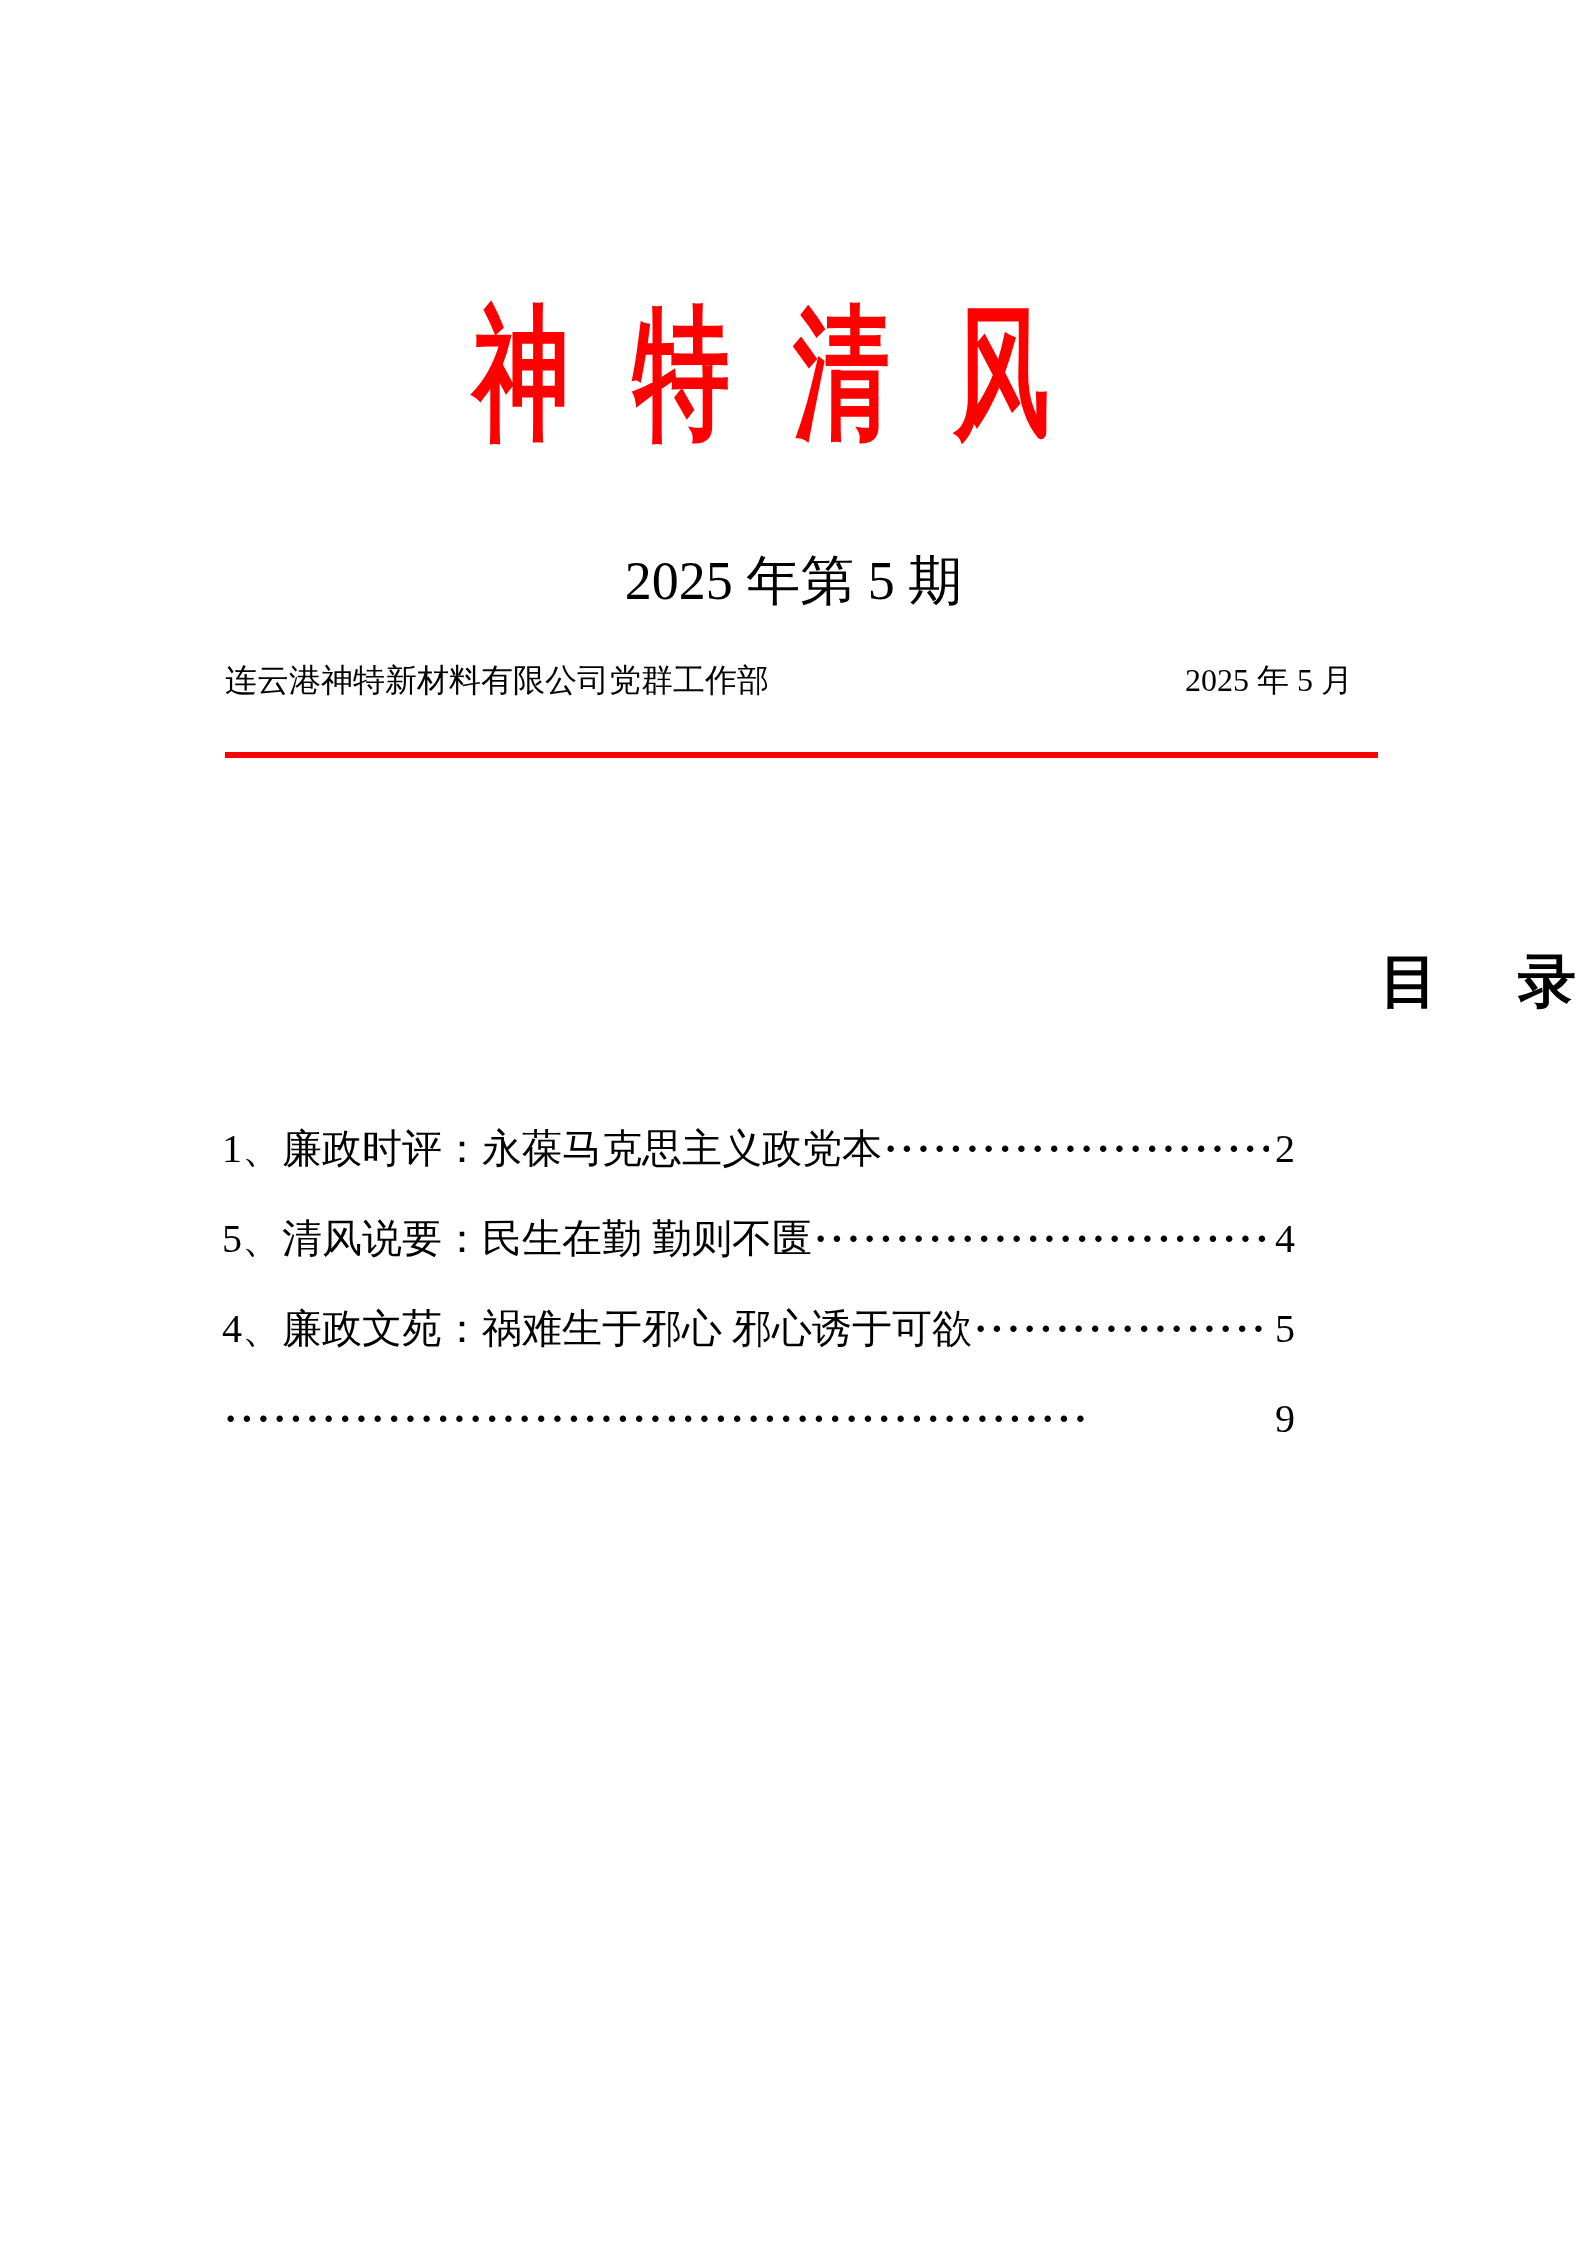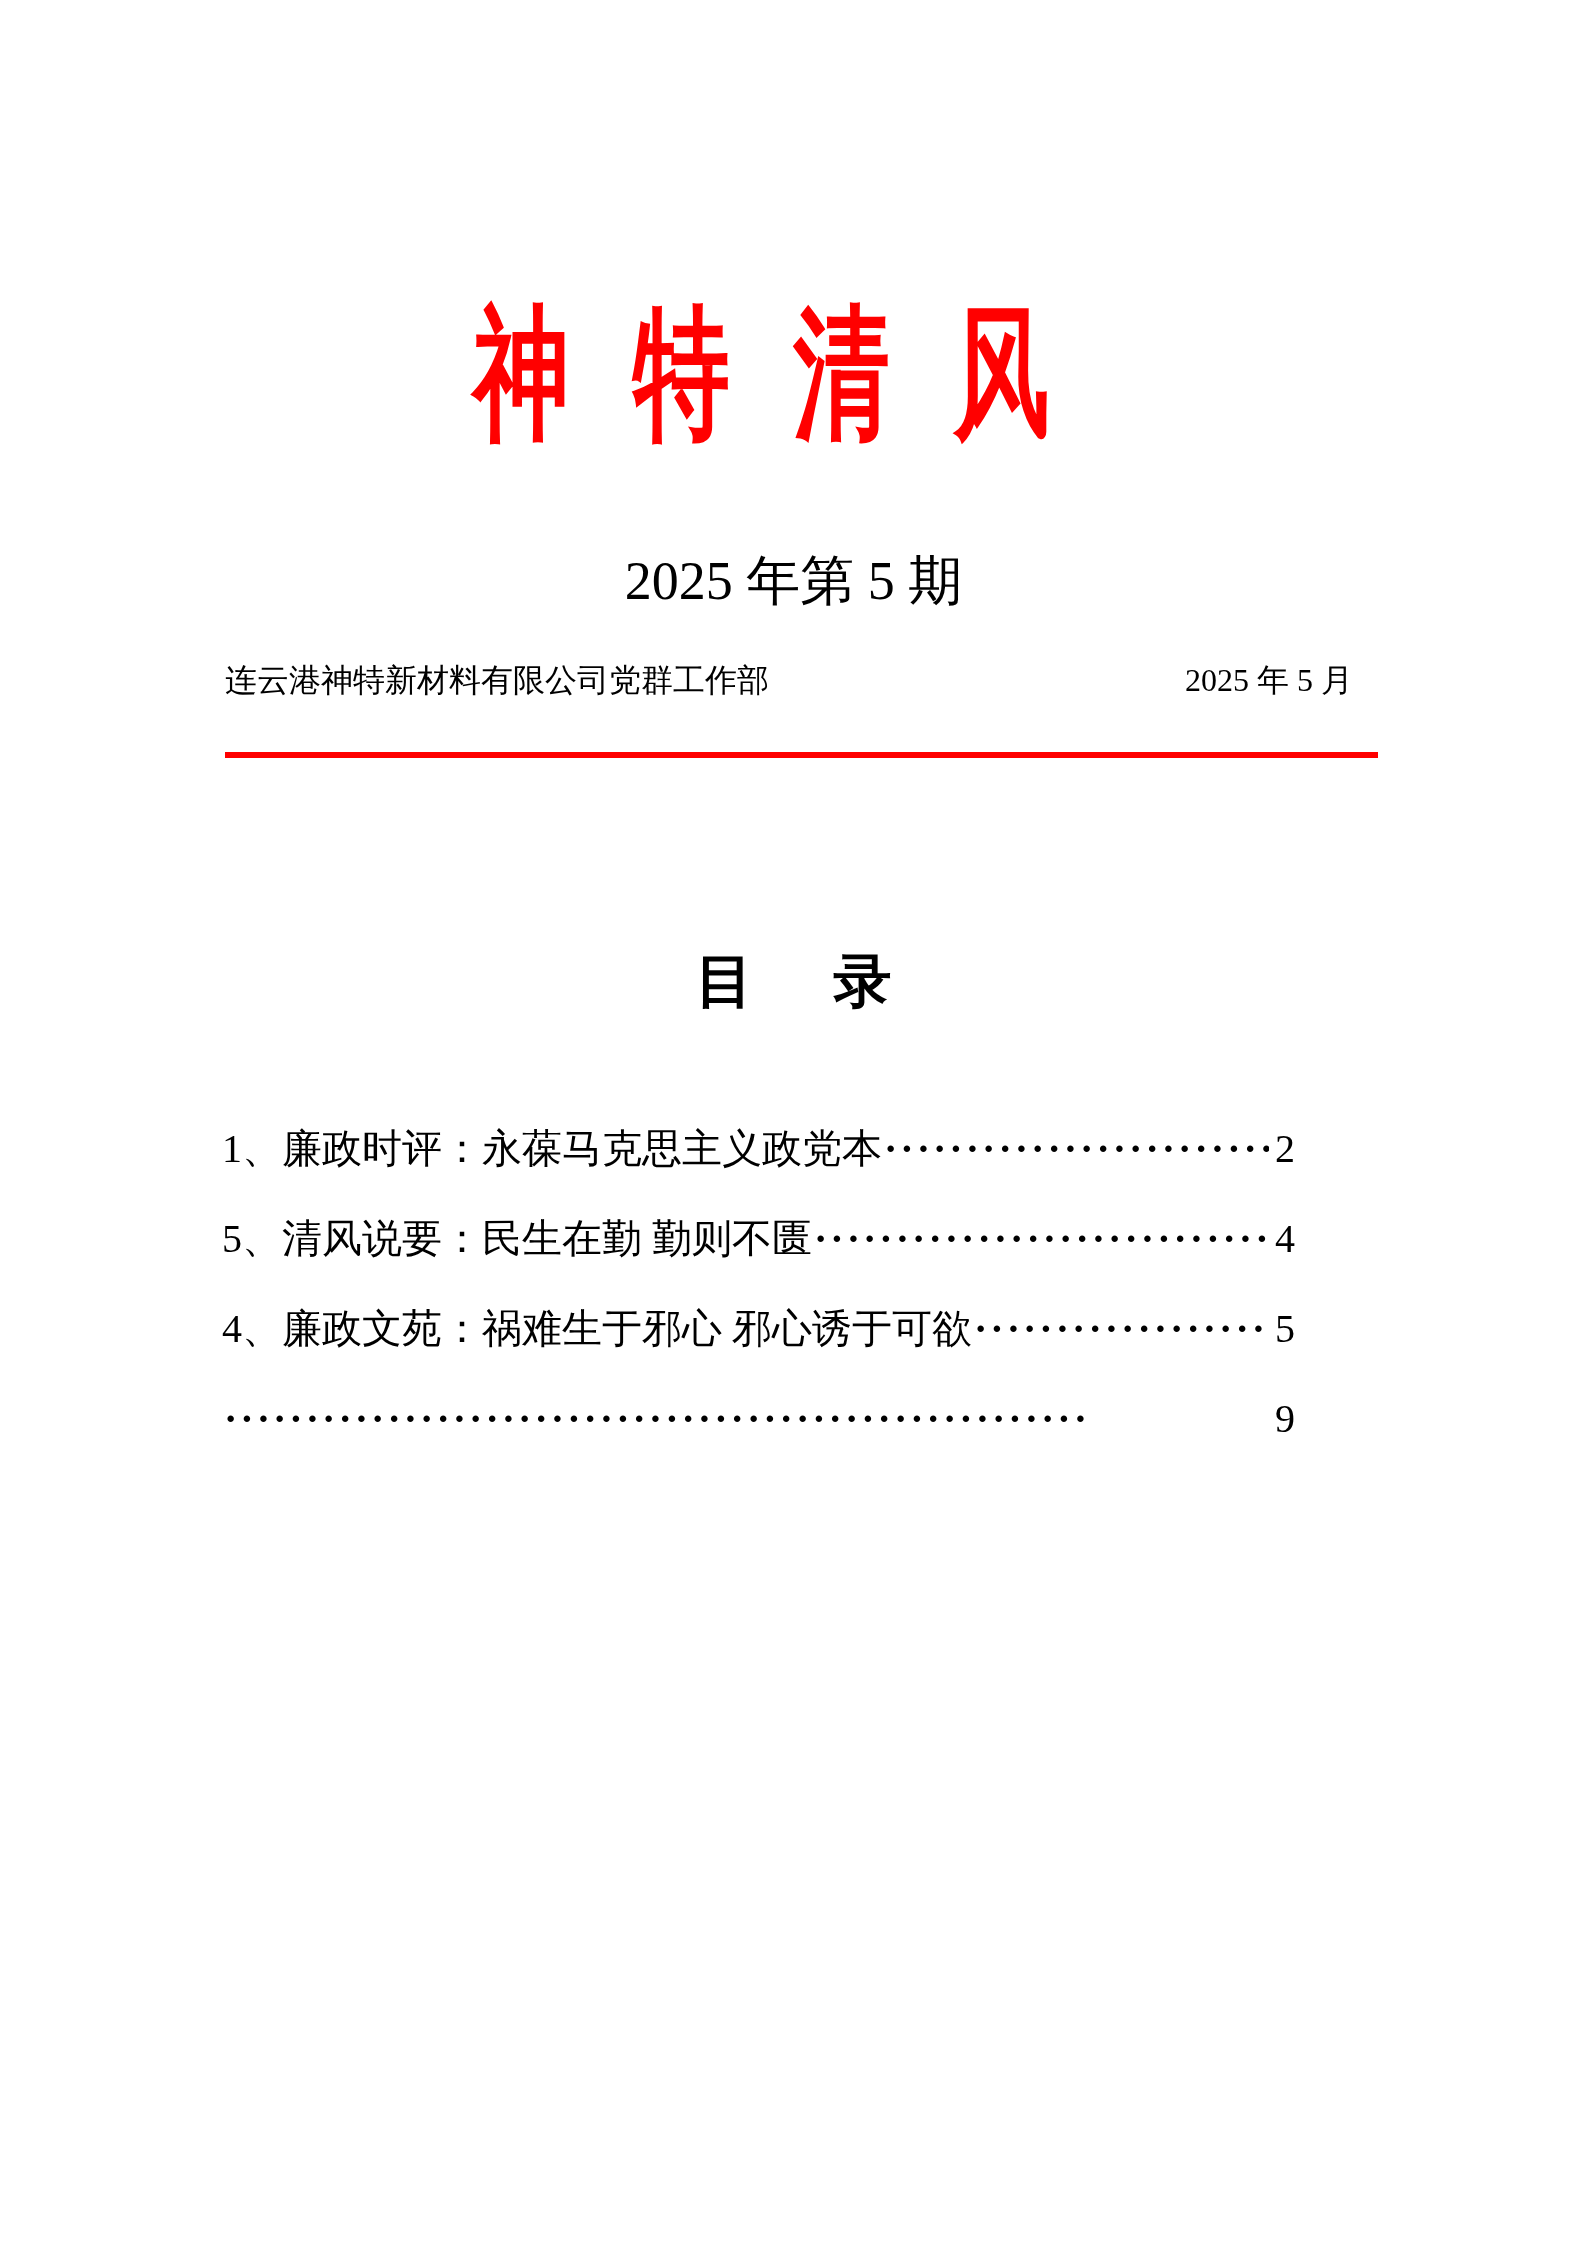--- a/index.html
+++ b/index.html
@@ -33,21 +33,21 @@
     font-size:32px;line-height:50px;
   }
   .divider{
     position:absolute;top:752px;left:225px;
     width:1153px;height:6px;
     background:#ff0000;
   }
   .toc-heading{
     position:absolute;top:950px;left:0;width:100%;
     box-sizing:border-box;
-    text-align:center;
+    text-align:right;
     font-size:58px;line-height:64px;
     font-weight:bold;
     letter-spacing:11px;padding-left:11px;
     white-space:pre;
   }
   .toc-list{
     position:absolute;top:1103px;left:222px;width:1073px;
   }
   .toc-row{
     display:flex;align-items:center;

